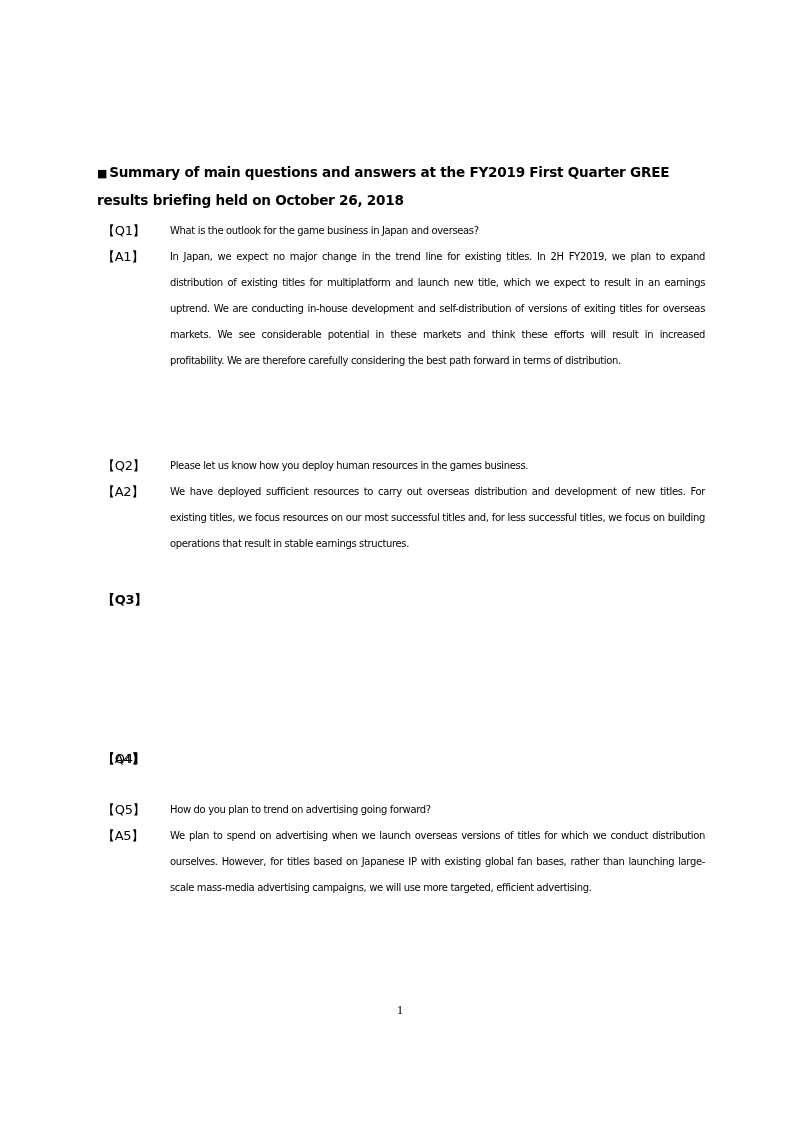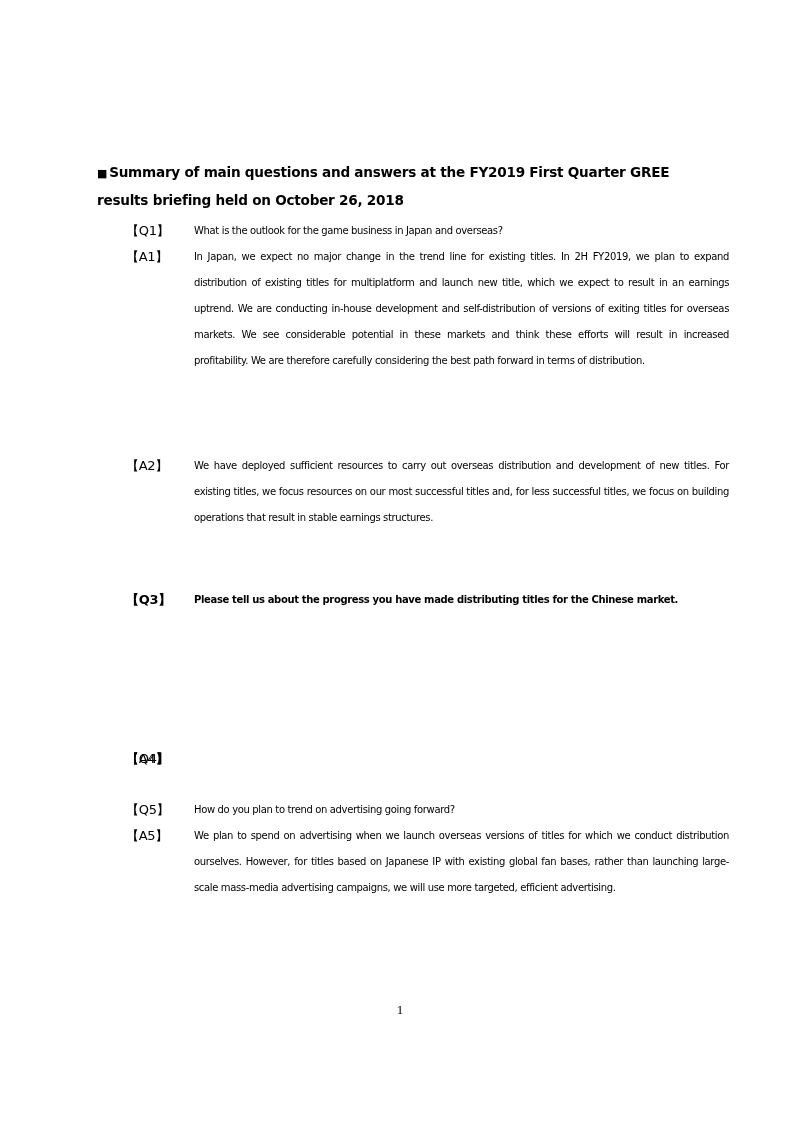--- a/index.html
+++ b/index.html
@@ -4,21 +4,21 @@
   <style>
     html, body { margin: 0; padding: 0; background: #ffffff; }
     body { width: 800px; height: 1131px; position: relative; overflow: hidden; }
     .page { position: absolute; left: 0; top: 0; width: 800px; height: 1131px; background: #fff; color: #000; }
     .title {
       position: absolute; left: 97px; top: 115px; width: 620px;
       font-family: "DejaVu Sans", sans-serif; font-weight: bold;
       font-size: 13.6px; line-height: 26px; letter-spacing: -0.25px; margin-top: 44px;
     }
     .title .bullet { font-size: 11px; margin-right: 2px; }
-    .qa { position: absolute; left: 0; width: 652px; padding-left: 24px; }
+    .qa { position: absolute; left: 0; width: 652px; }
     .row { position: relative; }
     .label {
       position: absolute; left: 102px; top: 0;
       font-family: "DejaVu Sans", sans-serif; font-size: 13px; line-height: 26px;
       letter-spacing: -0.3px;
     }
     .text {
       margin-left: 170px; width: 535px;
       font-family: "DejaVu Sans", sans-serif; font-size: 10px; line-height: 26px;
       letter-spacing: -0.35px; word-spacing: 0px;
@@ -44,29 +44,32 @@
       <div class="text">What is the outlook for the game business in Japan and overseas?</div>
     </div>
     <div class="row">
       <span class="label">【A1】</span>
       <div class="text">In Japan, we expect no major change in the trend line for existing titles. In 2H FY2019, we plan to expand distribution of existing titles for multiplatform and launch new title, which we expect to result in an earnings uptrend. We are conducting in-house development and self-distribution of versions of exiting titles for overseas markets. We see considerable potential in these markets and think these efforts will result in increased profitability. We are therefore carefully considering the best path forward in terms of distribution.</div>
     </div>
   </div>
 
   <div class="qa" style="top:453px;">
     <div class="row">
+      <span class="label">【Q2】</span>
+      <div class="text">Please let us know how you deploy human resources in the games business.</div>
+    </div>
+    <div class="row">
       <span class="label">【A2】</span>
       <div class="text">We have deployed sufficient resources to carry out overseas distribution and development of new titles. For existing titles, we focus resources on our most successful titles and, for less successful titles, we focus on building operations that result in stable earnings structures.</div>
     </div>
   </div>
 
   <div class="qa" style="top:587px;font-weight:bold;">
     <div class="row">
       <span class="label">【Q3】</span>
-      <div class="text">Please tell us about the progress you have made distributing titles for the Chinese market.</div>
     </div>
   </div>
 
   <div class="qa" style="top:746px;">
     <div class="row">
       <span class="label">【Q4】</span>
     </div>
     <div class="row">
       <span class="label">【A4】</span>
     </div>

